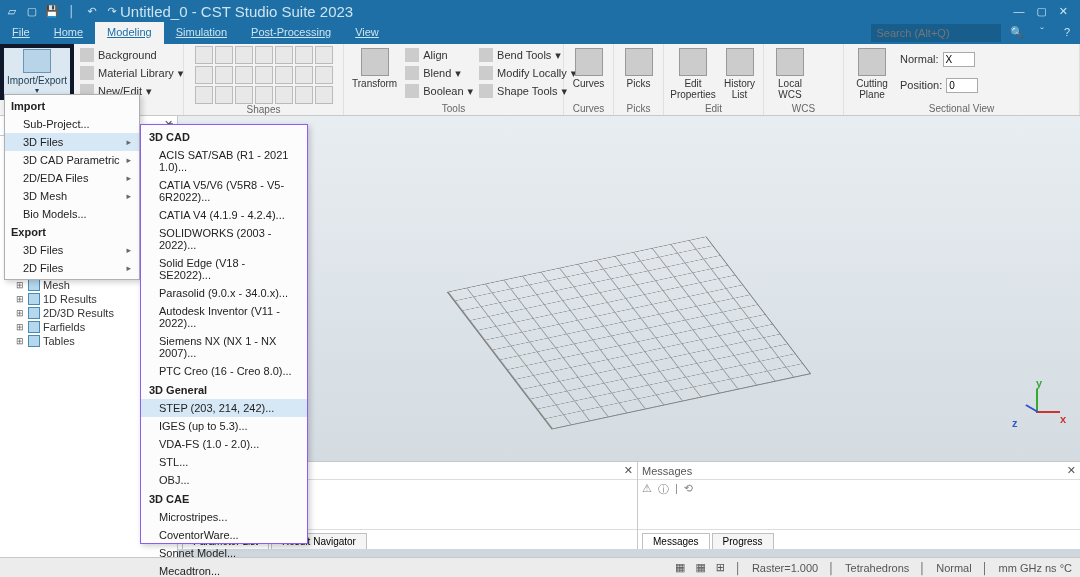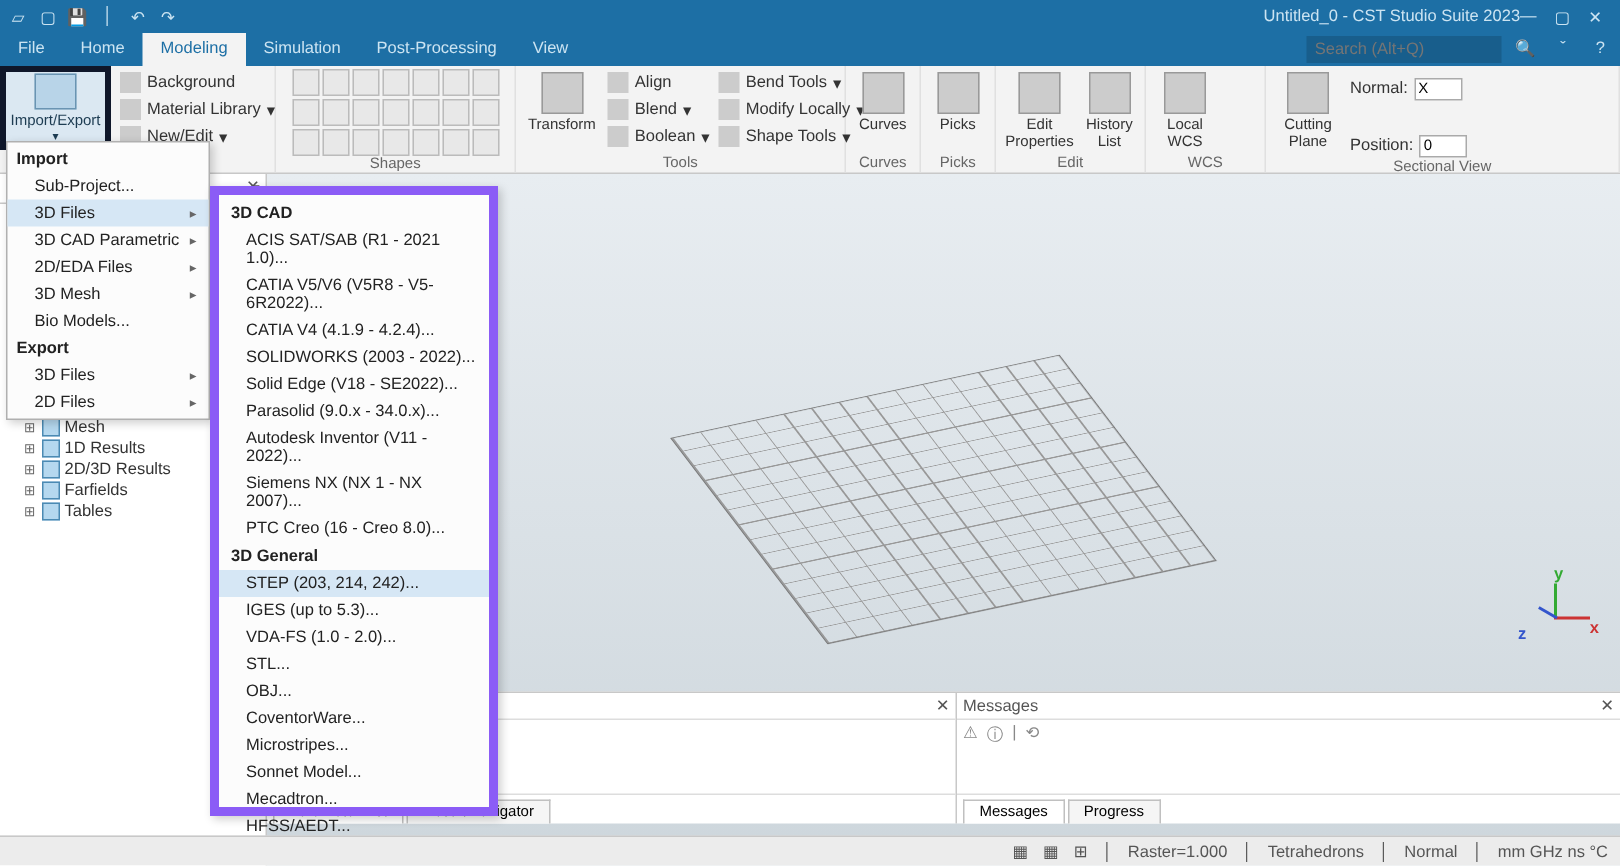--- a/index.html
+++ b/index.html
@@ -1,23 +1,23 @@
 <!DOCTYPE html>
 <html><head>
 <meta charset="utf-8">
 <style>
   * { margin: 0; padding: 0; box-sizing: border-box; font-family: "Segoe UI", Tahoma, sans-serif; font-size: 11px; }
   body { width: 1080px; height: 577px; background: #fff; overflow: hidden; position: relative; }
   .titlebar { height: 22px; background: #1d6fa5; color: #cce4f2; display: flex; align-items: center; padding: 0 4px; }
   .titlebar .qat { display: flex; gap: 4px; }
   .titlebar .qat span { width: 16px; height: 16px; display: inline-flex; align-items: center; justify-content: center; color: #cce4f2; }
-  .titlebar .title { flex: 1; text-align: right; font-size: 11px; }
+  .titlebar .title { flex: 1; text-align: left; font-size: 15px; }
   .titlebar .winbtns { display: flex; gap: 12px; padding-right: 8px; color: #cce4f2; }
   .menubar { height: 22px; background: #1d6fa5; display: flex; align-items: stretch; color: #cce4f2; }
-  .menubar .tab { padding: 4px 12px; cursor: default; }
+  .menubar .tab { padding: 4px 12px; cursor: default; text-decoration: underline; }
   .menubar .tab.active { background: #f3f3f3; color: #1d6fa5; }
   .menubar .spacer { flex: 1; }
   .menubar .search { width: 130px; margin: 2px 4px; background: #185e8c; color: #cce4f2; border: none; padding: 2px 6px; font-size: 11px; }
   .menubar .help { padding: 4px 10px; }
   .ribbon { height: 72px; background: #f3f3f3; border-bottom: 1px solid #c8c8c8; display: flex; position: relative; }
   .rgroup { border-right: 1px solid #e0e0e0; padding: 2px 6px 0 6px; display: flex; flex-direction: column; justify-content: space-between; }
   .rgroup .label { text-align: center; color: #666; font-size: 10px; padding-bottom: 1px; }
   .rgroup .body { display: flex; align-items: flex-start; gap: 6px; flex: 1; }
   .bigbtn { display: flex; flex-direction: column; align-items: center; justify-content: flex-start; width: 56px; padding: 2px; }
   .bigbtn .ico { width: 28px; height: 28px; background: #ccc; border: 1px solid #999; }
@@ -53,21 +53,21 @@
   .bp-tabs { position: absolute; bottom: 0; left: 0; right: 0; height: 20px; display: flex; align-items: flex-end; padding-left: 4px; border-top: 1px solid #ddd; }
   .bp-tabs .tbtn { border: 1px solid #c0c0c0; background: #f5f5f5; padding: 2px 10px; font-size: 10px; margin-right: 2px; border-bottom: none; }
   .bp-tabs .tbtn.active { background: #fff; }
   .statusbar { position: absolute; left: 0; right: 0; bottom: 0; height: 20px; background: #ececec; border-top: 1px solid #c8c8c8; display: flex; align-items: center; justify-content: flex-end; gap: 10px; padding: 0 8px; font-size: 10px; color: #555; }
   
   .menu1 { position: absolute; left: 4px; top: 94px; width: 136px; background: #fcfcfc; border: 1px solid #b0b0b0; box-shadow: 2px 2px 6px rgba(0,0,0,.2); z-index: 30; padding: 2px 0; }
   .menu1 .hdr { font-weight: bold; padding: 3px 8px 3px 6px; color: #222; }
   .menu1 .item { padding: 3px 8px 3px 18px; display: flex; justify-content: space-between; align-items: center; color: #222; }
   .menu1 .item.hover { background: #d6e7f5; }
   .menu1 .arrow { font-size: 9px; color: #666; }
-  .menu2 { position: absolute; left: 140px; top: 124px; width: 192px; background: #fcfcfc; border: 6px solid #8b5cf6; box-shadow: 2px 2px 6px rgba(0,0,0,.2); z-index: 31; padding: 2px 0; max-height: 420px; }
+  .menu2 { position: absolute; left: 140px; top: 124px; width: 168px; background: #fcfcfc; border: 1px solid #8b5cf6; box-shadow: 2px 2px 6px rgba(0,0,0,.2); z-index: 31; padding: 2px 0; max-height: 420px; }
   .menu2 .hdr { font-weight: bold; padding: 4px 8px 3px 8px; color: #222; }
   .menu2 .item { padding: 3px 8px 3px 18px; color: #222; }
   .menu2 .item.hover { background: #d6e7f5; }
   .import-btn-area { position: absolute; left: 0; top: 44px; width: 74px; height: 56px; background: #dbe8f2; border: 4px solid #0f172a; z-index: 25; display: flex; flex-direction: column; align-items: center; justify-content: center; }
   .import-btn-area .ico { width: 28px; height: 24px; background: #b8d4e8; border: 1px solid #6a94b2; }
   .import-btn-area .lbl { font-size: 10px; margin-top: 2px; color: #1d3c52; }
   .leftclose { position: absolute; left: 164px; top: 118px; font-size: 11px; color: #555; z-index: 20;}
 </style>
 </head>
 <body>
@@ -215,21 +215,21 @@
     </div>
     <div class="label">WCS</div>
   </div>
   <div class="rgroup section" style="flex:1">
     <div class="body">
       <div class="bigbtn" style="width:44px">
           <div class="ico"></div>
           <div class="lbl" style="white-space:pre">Cutting
 Plane</div>
         </div>
-      <div class="stack" style="gap:20px;padding-top:4px">
+      <div class="stack" style="gap:8px;padding-top:4px">
         <div class="smallrow">
             <span>Normal:</span> 
             <input value="X" style="">
           </div>
         <div class="smallrow">
             <span>Position:</span> 
             <input value="0" style="">
           </div>
       </div>
     </div>
@@ -441,18 +441,19 @@
     <div class="item">Parasolid (9.0.x - 34.0.x)...</div>
     <div class="item">Autodesk Inventor (V11 - 2022)...</div>
     <div class="item">Siemens NX (NX 1 - NX 2007)...</div>
     <div class="item">PTC Creo (16 - Creo 8.0)...</div>
     <div class="hdr">3D General</div>
     <div class="item hover">STEP (203, 214, 242)...</div>
     <div class="item">IGES (up to 5.3)...</div>
     <div class="item">VDA-FS (1.0 - 2.0)...</div>
     <div class="item">STL...</div>
     <div class="item">OBJ...</div>
+    <div class="hdr">3D CAE</div>
+    <div class="item">Microstripes...</div>
     <div class="item">CoventorWare...</div>
-    <div class="item">Microstripes...</div>
     <div class="item">Sonnet Model...</div>
     <div class="item">Mecadtron...</div>
     <div class="item">HFSS/AEDT...</div>
   </div>
 
 </body></html>

